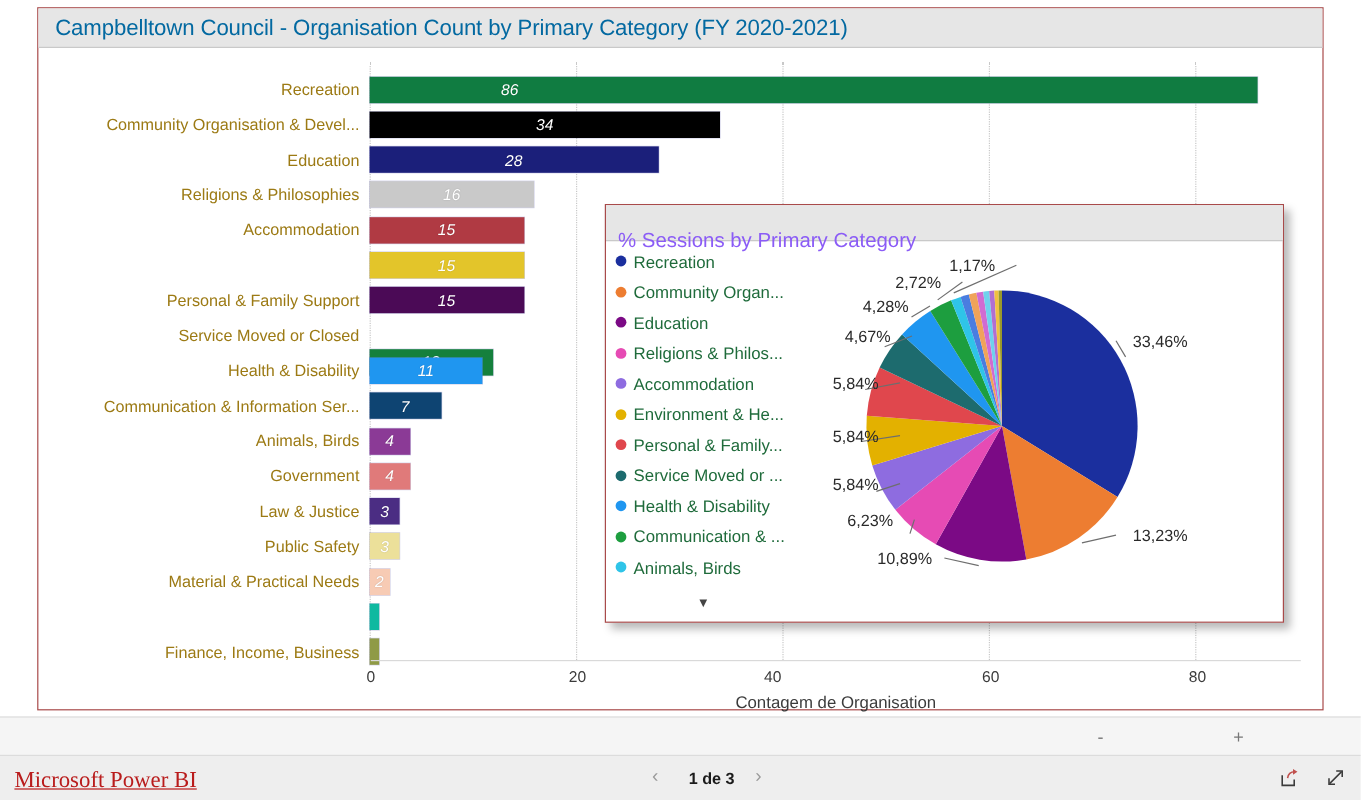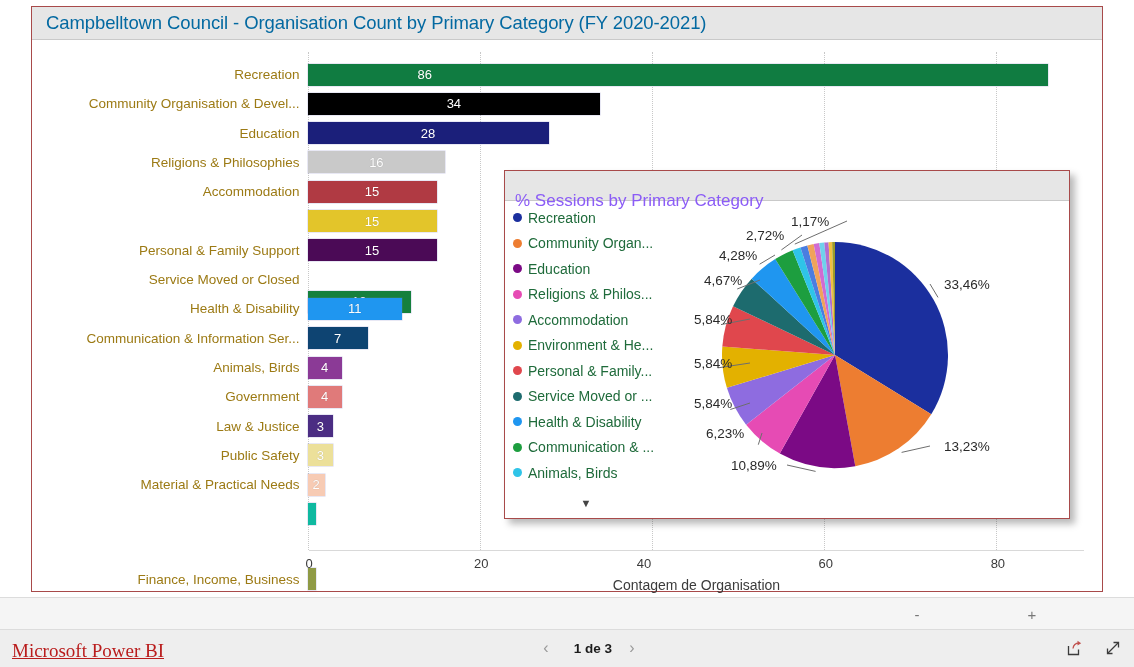--- a/index.html
+++ b/index.html
@@ -58,20 +58,21 @@
     font-size: 13.5px;
     color: #9c7a14;
     white-space: nowrap;
     text-align: right;
   }
   .bar-rect {
     height: 22px;
     position: relative;
     display: flex; align-items: center;
     box-shadow: 0 0 0 0.5px rgba(120,120,190,0.35);
+    font-style: italic;
   }
   .bar-value {
     position: absolute;
     left: 50%;
     transform: translateX(-50%);
     font-size: 13px;
     color: #ffffff;
     text-shadow: 0 0 1px rgba(0,0,0,0.25);
     white-space: nowrap;
   }
@@ -306,21 +307,21 @@
         </div>
         <div class="bar-row" style="top: 463.2px; left: 275.5px; width: 777px;">
           <div class="bar-label">Material &amp; Practical Needs</div>
           <div class="bar-rect" style="width: 17.2222px; background: rgb(247, 203, 180);">
             <span class="bar-value">2</span>
           </div>
         </div>
         <div class="bar-row" style="top: 492.5px; left: 275.5px; width: 777px;">
           <div class="bar-rect" style="width: 8.61111px; background: rgb(15, 185, 160);"></div>
         </div>
-        <div class="bar-row" style="top: 521.8px; left: 275.5px; width: 777px; margin-top: 36px;">
+        <div class="bar-row" style="top: 521.8px; left: 275.5px; width: 777px;">
           <div class="bar-label">Finance, Income, Business</div>
           <div class="bar-rect" style="width: 8.61111px; background: rgb(143, 154, 69);"></div>
         </div>
       </div>
 
     <div class="axisline-bottom"></div>
     <div id="xticks">
         <div class="xtick" style="left: 277px;">0</div>
         <div class="xtick" style="left: 449.222px;">20</div>
         <div class="xtick" style="left: 612px;">40</div>

